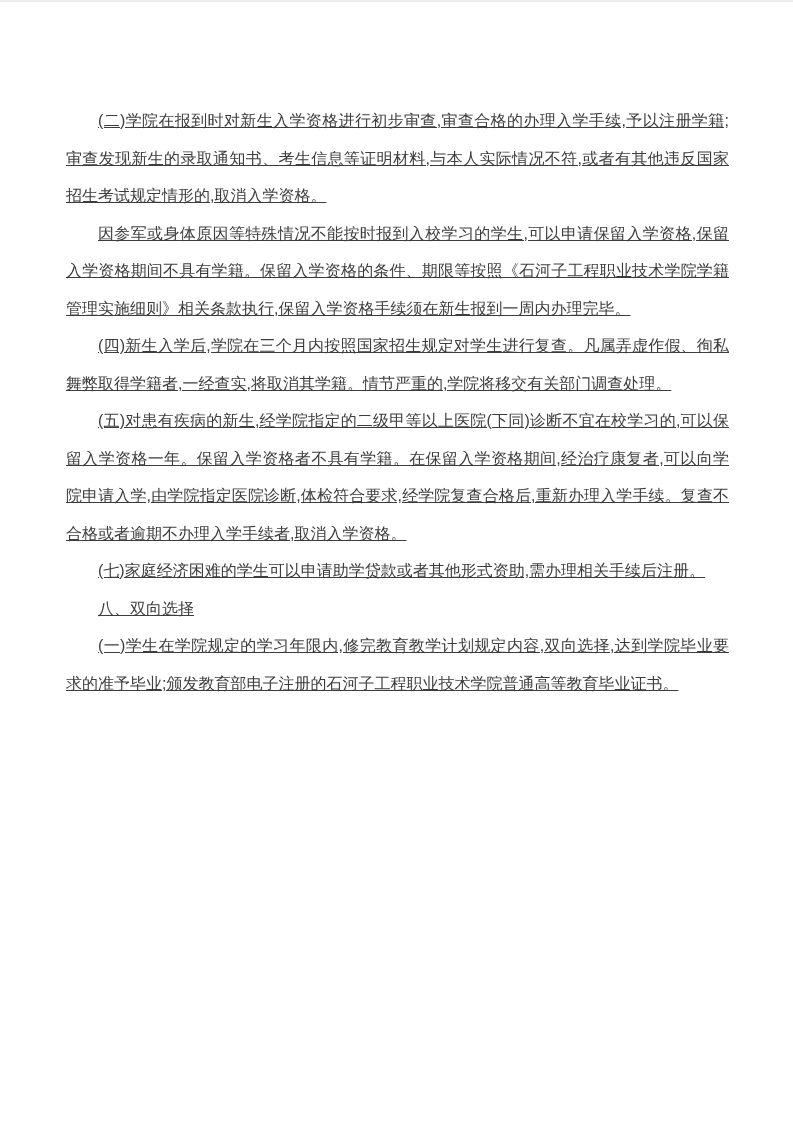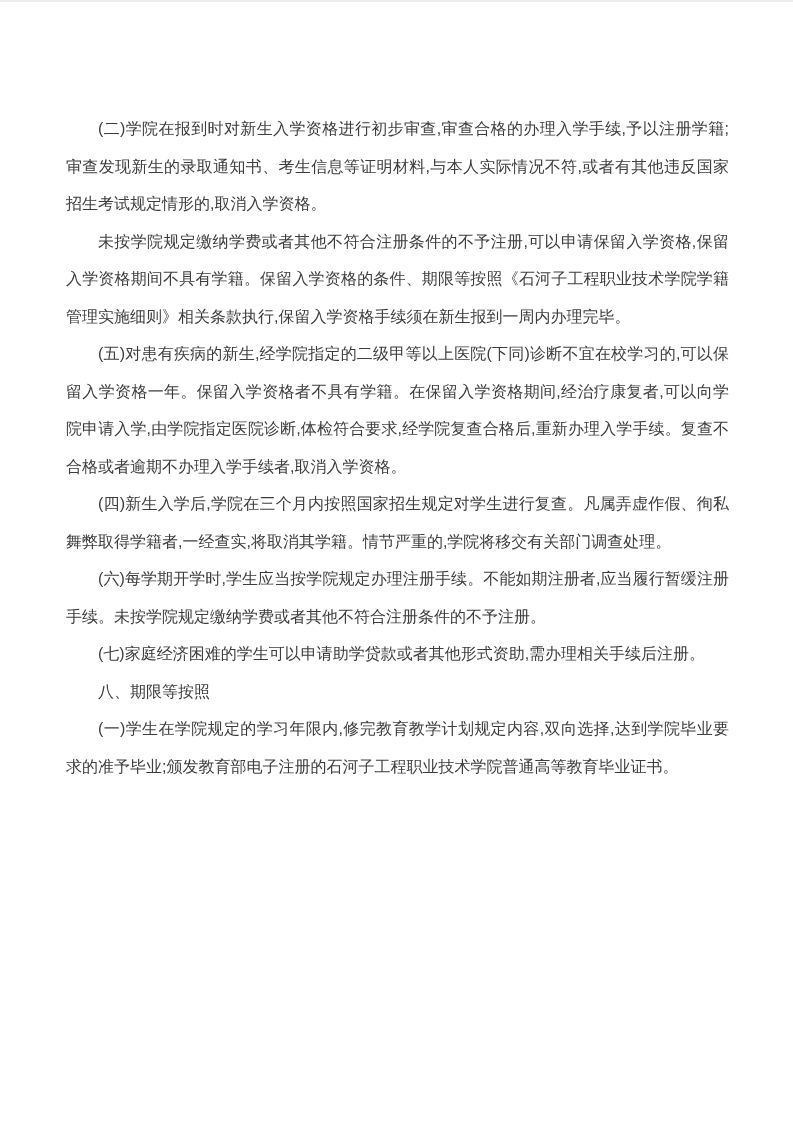--- a/index.html
+++ b/index.html
@@ -20,42 +20,42 @@
   }
   .page-top-edge {
     position: absolute;
     top: 0; left: 0;
     width: 100%;
     height: 2px;
     background: #ededed;
   }
   .doc-body {
     position: absolute;
-    top: 110px;
+    top: 102px;
     left: 66px;
     width: 663px;
     color: #3d3d3d;
     font-size: 16px;
     line-height: 37.5px;
+    text-decoration: underline;
   }
   .doc-body p {
     text-align: justify;
     text-justify: inter-ideograph;
     text-indent: 2em;
     word-break: break-all;
   }
 </style>
 </head>
 <body>
 
 <div class="page">
   <div class="page-top-edge"></div>
   <div class="doc-body">
     <p>(二)学院在报到时对新生入学资格进行初步审查,审查合格的办理入学手续,予以注册学籍;审查发现新生的录取通知书、考生信息等证明材料,与本人实际情况不符,或者有其他违反国家招生考试规定情形的,取消入学资格。</p>
-    <p>未按学院规定缴纳学费或者其他不符合注册条件的不予注册,可以申请保留入学资格,保留入学资格期间不具有学籍。保留入学资格的条件、期限等按照《石河子工程职业技术学院学籍管理实施细则》相关条款执行,保留入学资格手续须在新生报到一周内办理完毕。</p>
+    <p>因参军或身体原因等特殊情况不能按时报到入校学习的学生,可以申请保留入学资格,保留入学资格期间不具有学籍。保留入学资格的条件、期限等按照《石河子工程职业技术学院学籍管理实施细则》相关条款执行,保留入学资格手续须在新生报到一周内办理完毕。</p>
+    <p>(四)新生入学后,学院在三个月内按照国家招生规定对学生进行复查。凡属弄虚作假、徇私舞弊取得学籍者,一经查实,将取消其学籍。情节严重的,学院将移交有关部门调查处理。</p>
     <p>(五)对患有疾病的新生,经学院指定的二级甲等以上医院(下同)诊断不宜在校学习的,可以保留入学资格一年。保留入学资格者不具有学籍。在保留入学资格期间,经治疗康复者,可以向学院申请入学,由学院指定医院诊断,体检符合要求,经学院复查合格后,重新办理入学手续。复查不合格或者逾期不办理入学手续者,取消入学资格。</p>
-    <p>(四)新生入学后,学院在三个月内按照国家招生规定对学生进行复查。凡属弄虚作假、徇私舞弊取得学籍者,一经查实,将取消其学籍。情节严重的,学院将移交有关部门调查处理。</p>
-    <p>(六)每学期开学时,学生应当按学院规定办理注册手续。不能如期注册者,应当履行暂缓注册手续。未按学院规定缴纳学费或者其他不符合注册条件的不予注册。</p>
     <p>(七)家庭经济困难的学生可以申请助学贷款或者其他形式资助,需办理相关手续后注册。</p>
-    <p>八、期限等按照</p>
+    <p>八、双向选择</p>
     <p>(一)学生在学院规定的学习年限内,修完教育教学计划规定内容,双向选择,达到学院毕业要求的准予毕业;颁发教育部电子注册的石河子工程职业技术学院普通高等教育毕业证书。</p>
   </div>
 </div>
 
 </body></html>

